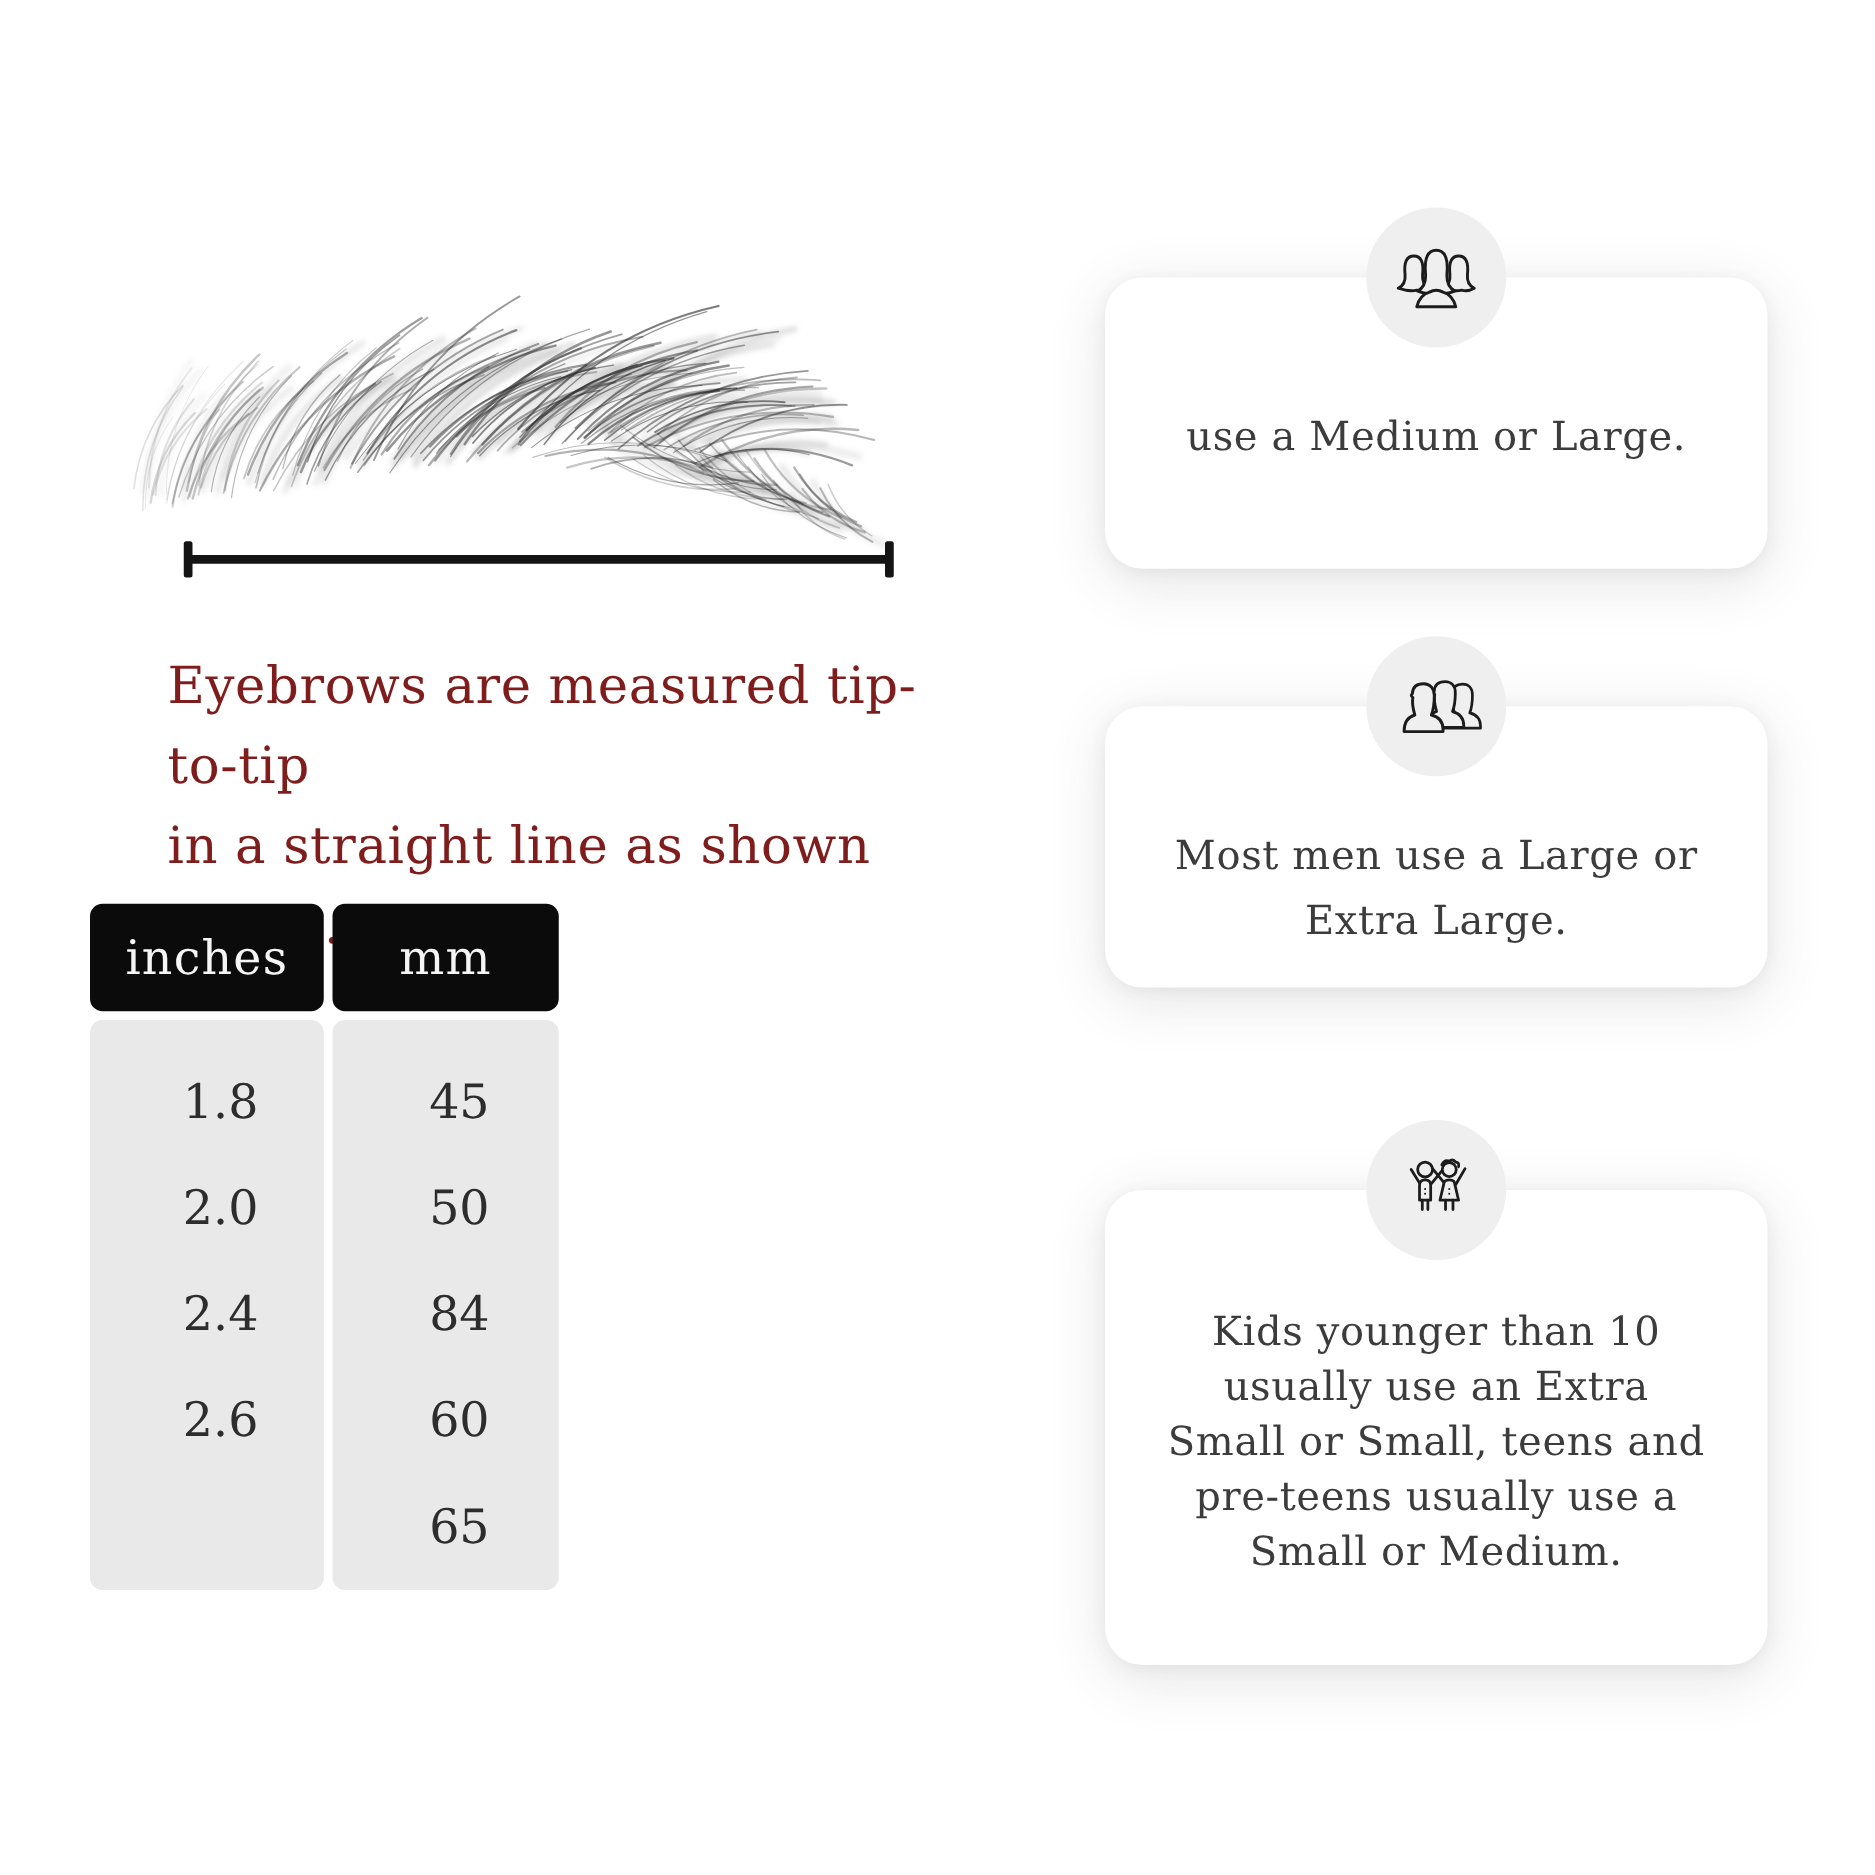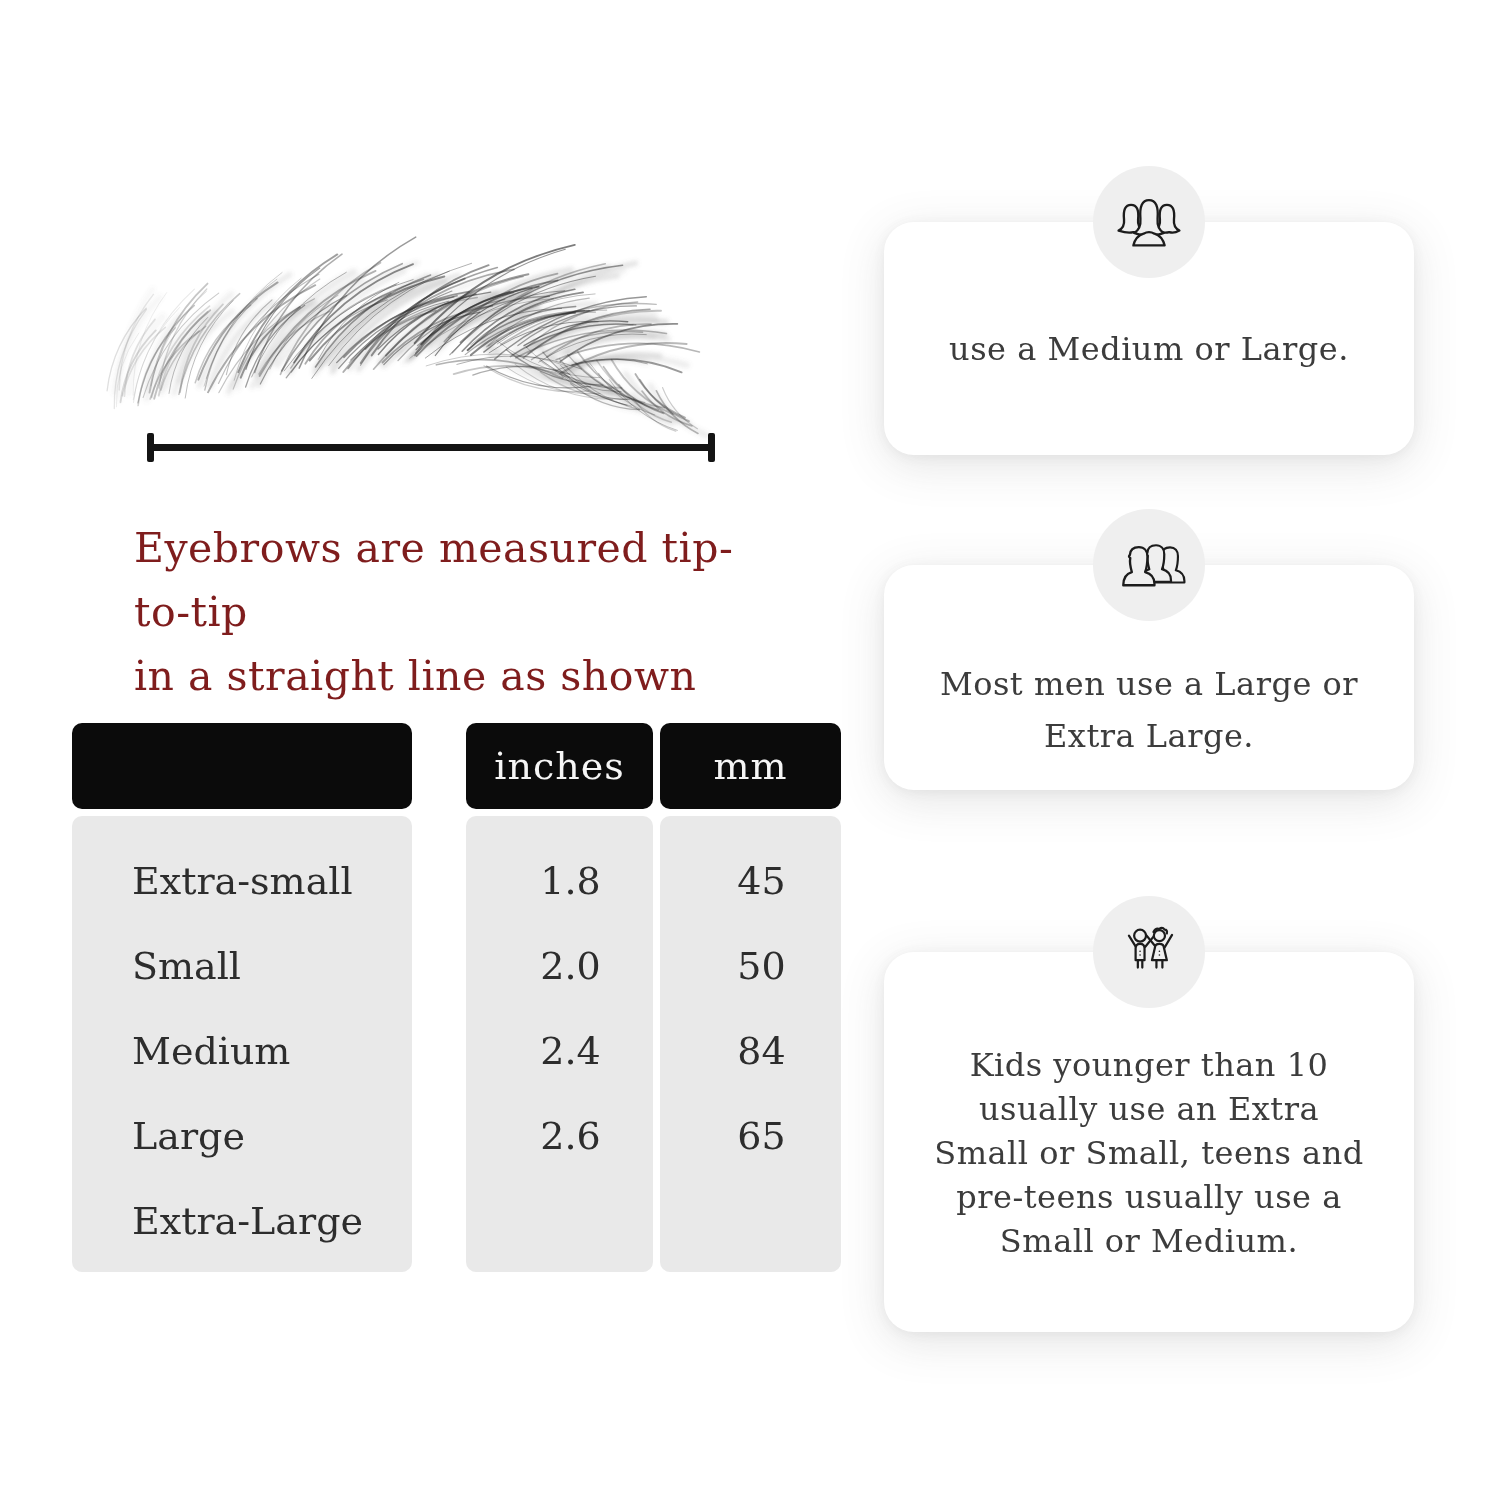--- a/index.html
+++ b/index.html
@@ -26,21 +26,21 @@
 
   .caption {
     position:absolute; left:134px; top:516px; width:640px;
     font-size:41px; line-height:64px; color:#7f1d1d; letter-spacing:0.5px;
   }
 
   
   .size-table { position:absolute; left:72px; top:723px; display:flex; gap:7px; }
   .size-table .col { display:flex; flex-direction:column; gap:7px; }
   .col-label { width:340px; }
-  .col-inches { width:187px;margin-left:47px; }
+  .col-inches { width:187px; }
   .col-mm { width:181px; }
   .size-table .th {
     height:86px; background:#0b0b0b; color:#f5f5f5; border-radius:10px;
     display:flex; align-items:center; justify-content:center;
     font-size:38px; letter-spacing:1px;
   }
   .size-table .tb {
     background:#e9e9e9; border-radius:10px; height:456px; padding-top:22px;
   }
   .size-table .cell {
@@ -317,45 +317,36 @@
     <div class="tick left"></div>
     <div class="tick right"></div>
   </div>
 
   <div class="caption">
     <div>Eyebrows are measured tip-to-tip</div>
     <div>in a straight line as shown above.</div>
   </div>
 
   <div class="size-table">
-    <div class="col col-label">
-      <div class="th"></div>
-      <div class="tb">
-        <div class="cell">Extra-small</div>
-        <div class="cell">Small</div>
-        <div class="cell">Medium</div>
-        <div class="cell">Large</div>
-        <div class="cell">Extra-Large</div>
-      </div>
-    </div>
     <div class="col col-inches">
       <div class="th">inches</div>
       <div class="tb">
         <div class="cell">1.8</div>
         <div class="cell">2.0</div>
         <div class="cell">2.4</div>
         <div class="cell">2.6</div>
       </div>
     </div>
     <div class="col col-mm">
       <div class="th">mm</div>
       <div class="tb">
         <div class="cell">45</div>
         <div class="cell">50</div>
         <div class="cell">84</div>
+        <div class="cell">60</div>
         <div class="cell">65</div>
       </div>
     </div>
   </div>
 
   <div class="card card-1">
     <div class="badge">
       <svg viewBox="0 0 100 72" stroke="#1c1c1c" stroke-width="3" fill="#efefef" stroke-linejoin="round" stroke-linecap="round">
         <path d="M11 47 Q19 43 18 33 Q16 14 27 14 Q38 14 36 33 Q35 43 43 47 Q36 51 30 49 Q23 51 11 47 Z"></path>
         <path d="M57 47 Q65 43 64 33 Q62 14 73 14 Q84 14 82 33 Q81 43 89 47 Q82 51 76 49 Q69 51 57 47 Z"></path>

